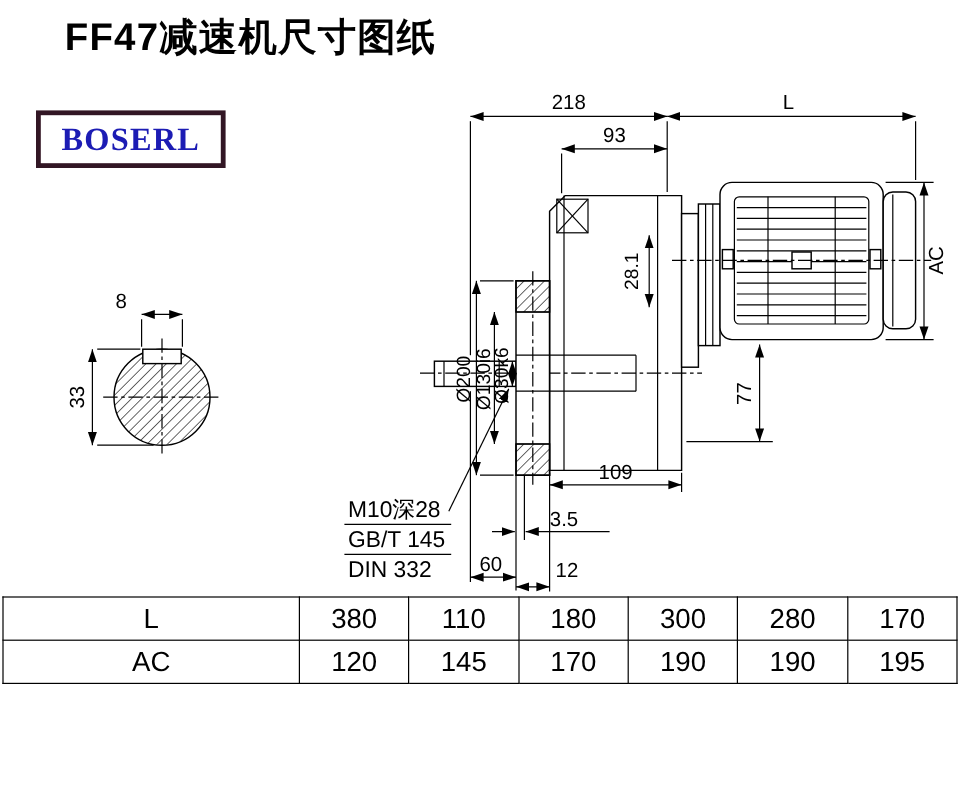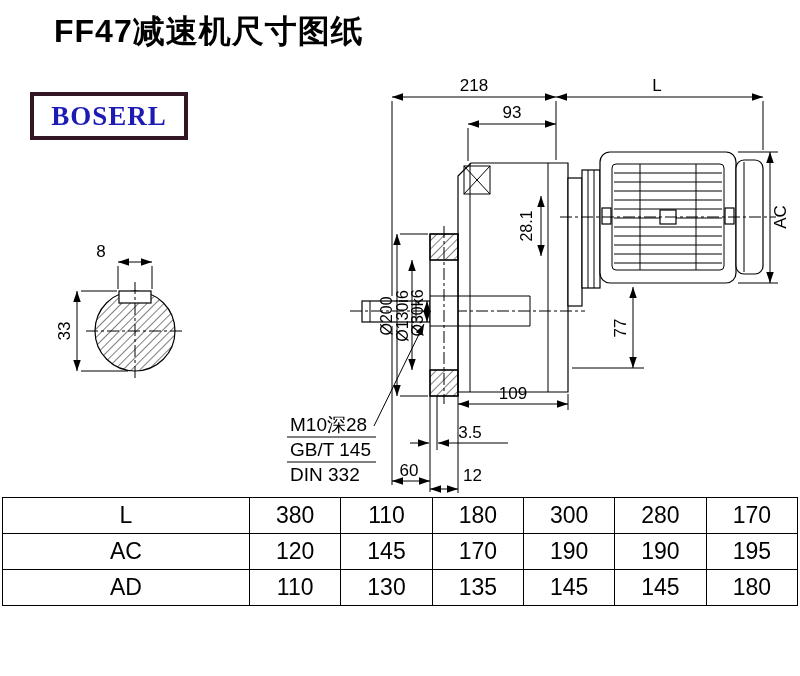--- a/index.html
+++ b/index.html
@@ -224,23 +224,14 @@
   </tr>
   <tr class="data">
     <td>AC</td>
     <td>120</td>
     <td>145</td>
     <td>170</td>
     <td>190</td>
     <td>190</td>
     <td>195</td>
   </tr>
-  <tr class="data">
-    <td>AD</td>
-    <td>110</td>
-    <td>130</td>
-    <td>135</td>
-    <td>145</td>
-    <td>145</td>
-    <td>180</td>
-  </tr>
 </tbody>
   </table>
 
 </body></html>

